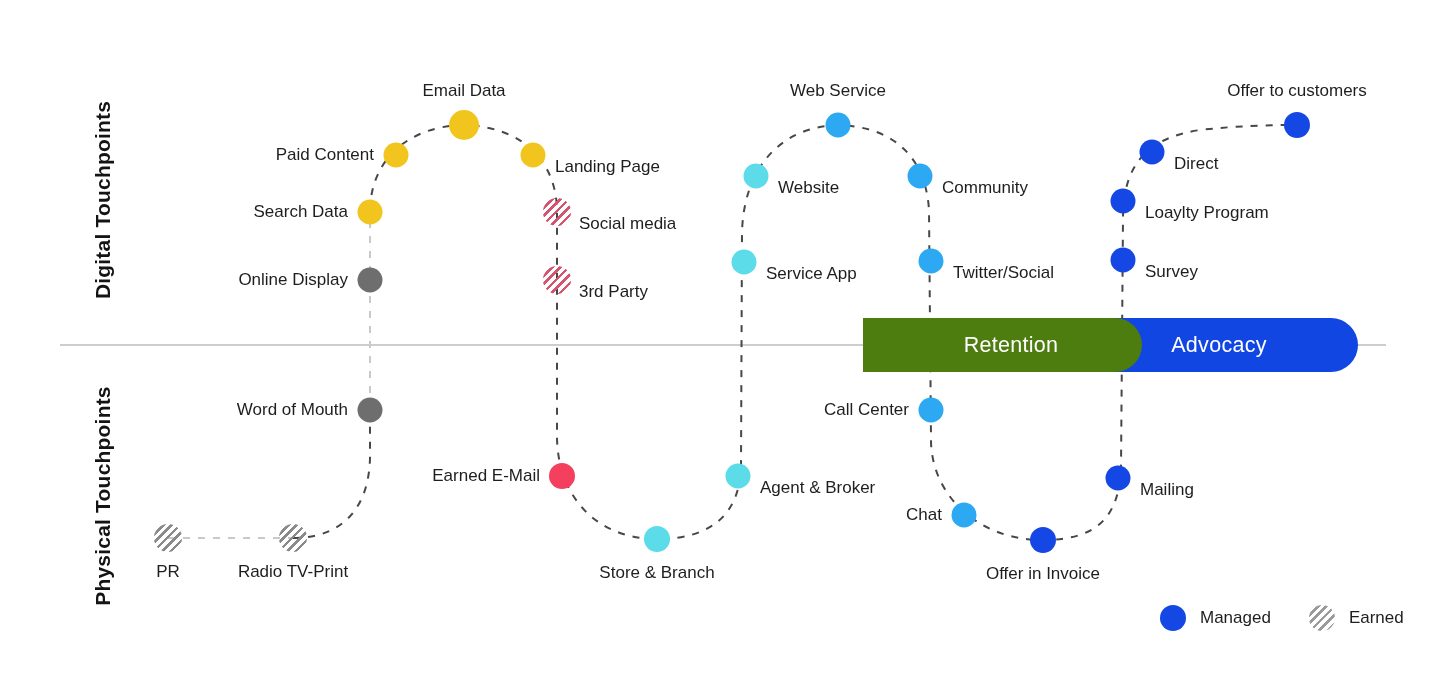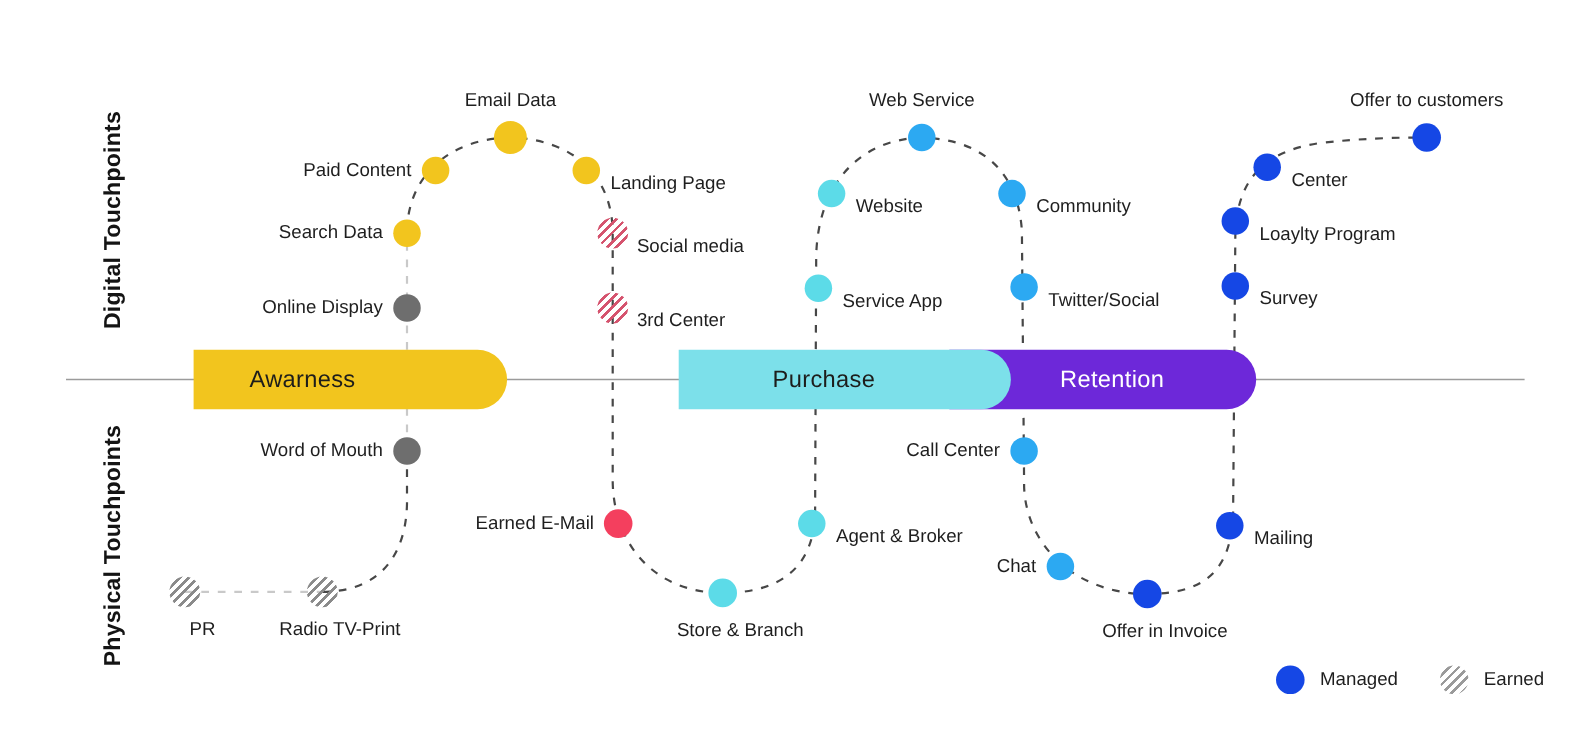--- a/index.html
+++ b/index.html
@@ -46,21 +46,21 @@
   .dot.hatched {
     background:repeating-linear-gradient(135deg, var(--hc) 0 2.5px, rgba(0,0,0,0) 2.5px 6px);
   }
   .tp-label {
     position:absolute; white-space:nowrap;
     font-size:17px; color:#1e1e1e; line-height:1.2;
   }
   .lp-right { left:22px;  top:0; transform:translateY(-50%);margin-top:12px; }
   .lp-left  { right:22px; top:0; transform:translateY(-50%); }
   .lp-above { bottom:24px; left:0; transform:translateX(-50%); }
-  .lp-below { top:24px;    left:16px; transform:translateX(-50%); }
+  .lp-below { top:24px;    left:0; transform:translateX(-50%); }
 
   
   .legend { position:absolute; left:1160px; top:605px; z-index:3; display:flex; align-items:center; gap:38px;justify-content:center; }
   .legend-item { display:flex; align-items:center; gap:14px; font-size:17px; color:#1e1e1e; }
   .legend-swatch { width:26px; height:26px; border-radius:50%; }
   .legend-swatch.hatched { background:repeating-linear-gradient(135deg, var(--hc) 0 2.5px, rgba(0,0,0,0) 2.5px 6px); }
 </style>
 </head>
 <body>
 
@@ -74,28 +74,25 @@
              C 558 496 596 539 657 539 C 714 539 739 512 741 468 L 742 232
              C 744 168 780 127 838 125 C 899 127 926 162 929 210 L 931 438
              C 930 492 975 540 1043 540 C 1102 540 1119 512 1121 468 L 1123 218
              C 1123 166 1146 138 1200 130 C 1235 126 1266 125 1297 125" stroke="#474747" stroke-width="2" stroke-dasharray="7 8" fill="none"></path>
   </svg>
 
   <div class="side-label" style="left:103px; top:200px;">Digital Touchpoints</div>
   <div class="side-label" style="left:103px; top:496px;">Physical Touchpoints</div>
 
   <div class="banner">
-    <div class="stage stage-awareness" style="background: rgb(242, 197, 30); color: rgb(29, 29, 27);">
-      <span class="stage-label">Awarness</span>
-    </div>
-    <div class="stage stage-purchase" style="background: rgb(124, 224, 234); color: rgb(29, 29, 27);">
-      <span class="stage-label">Purchase</span>
-    </div>
-    <div class="stage stage-retention" style="background: #6d28d9; color: rgb(255, 255, 255);">
+    <div class="stage stage-retention" style="background: #4d7c0f; color: rgb(255, 255, 255);">
       <span class="stage-label">Retention</span>
+    </div>
+    <div class="stage stage-advocacy" style="background: rgb(17, 70, 227); color: rgb(255, 255, 255);">
+      <span class="stage-label">Advocacy</span>
     </div>
   </div>
 
   <div class="tp-layer">
       <div class="tp" style="left: 464px; top: 125px;">
         <div class="dot solid" style="width: 30px; height: 30px; background: rgb(242, 197, 30);"></div>
         <div class="tp-label lp-above">Email Data</div>
       </div>
       <div class="tp" style="left: 396px; top: 155px;">
         <div class="dot solid" style="width: 25px; height: 25px; background: rgb(242, 197, 30);"></div>
@@ -112,21 +109,21 @@
       <div class="tp" style="left: 533px; top: 155px;">
         <div class="dot solid" style="width: 25px; height: 25px; background: rgb(242, 197, 30);"></div>
         <div class="tp-label lp-right">Landing Page</div>
       </div>
       <div class="tp" style="left: 557px; top: 212px;">
         <div class="dot hatched" style="width: 28px; height: 28px; --hc: #D5536E;"></div>
         <div class="tp-label lp-right">Social media</div>
       </div>
       <div class="tp" style="left: 557px; top: 280px;">
         <div class="dot hatched" style="width: 28px; height: 28px; --hc: #D5536E;"></div>
-        <div class="tp-label lp-right">3rd Center</div>
+        <div class="tp-label lp-right">3rd Party</div>
       </div>
       <div class="tp" style="left: 838px; top: 125px;">
         <div class="dot solid" style="width: 25px; height: 25px; background: rgb(44, 169, 242);"></div>
         <div class="tp-label lp-above">Web Service</div>
       </div>
       <div class="tp" style="left: 756px; top: 176px;">
         <div class="dot solid" style="width: 25px; height: 25px; background: rgb(92, 219, 232);"></div>
         <div class="tp-label lp-right">Website</div>
       </div>
       <div class="tp" style="left: 744px; top: 262px;">
@@ -136,21 +133,21 @@
       <div class="tp" style="left: 920px; top: 176px;">
         <div class="dot solid" style="width: 25px; height: 25px; background: rgb(44, 169, 242);"></div>
         <div class="tp-label lp-right">Community</div>
       </div>
       <div class="tp" style="left: 931px; top: 261px;">
         <div class="dot solid" style="width: 25px; height: 25px; background: rgb(44, 169, 242);"></div>
         <div class="tp-label lp-right">Twitter/Social</div>
       </div>
       <div class="tp" style="left: 1152px; top: 152px;">
         <div class="dot solid" style="width: 25px; height: 25px; background: rgb(21, 71, 229);"></div>
-        <div class="tp-label lp-right">Center</div>
+        <div class="tp-label lp-right">Direct</div>
       </div>
       <div class="tp" style="left: 1123px; top: 201px;">
         <div class="dot solid" style="width: 25px; height: 25px; background: rgb(21, 71, 229);"></div>
         <div class="tp-label lp-right">Loaylty Program</div>
       </div>
       <div class="tp" style="left: 1123px; top: 260px;">
         <div class="dot solid" style="width: 25px; height: 25px; background: rgb(21, 71, 229);"></div>
         <div class="tp-label lp-right">Survey</div>
       </div>
       <div class="tp" style="left: 1297px; top: 125px;">

